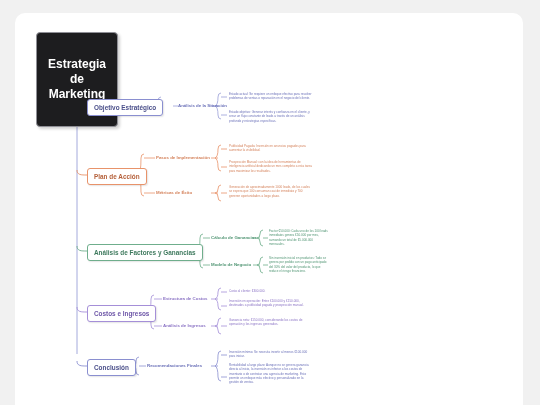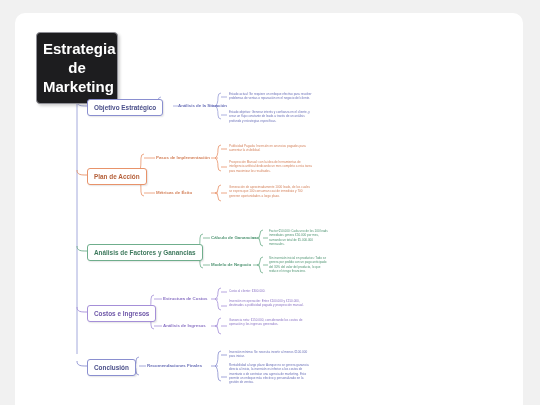--- a/index.html
+++ b/index.html
@@ -34,27 +34,27 @@
     height: 392px;
     pointer-events: none;
   }
 
   
   .root {
     position: absolute;
     left: 21px;
     top: 19px;
     width: 82px;
-    padding: 7px 6px;
+    padding: 24px 6px;
     background: #1d1d1f;
     color: #ffffff;
     border: 1.6px solid #8f8f96;
     border-radius: 4px;
     box-shadow: 2px 2px 3px rgba(0,0,0,0.18);
-    font-size: 15px;
+    font-size: 12px;
     font-weight: bold;
     line-height: 1.25;
     text-align: center;
     box-sizing: border-box;
   }
 
   
   .l1 {
     position: absolute;
     padding: 4px 6px;

